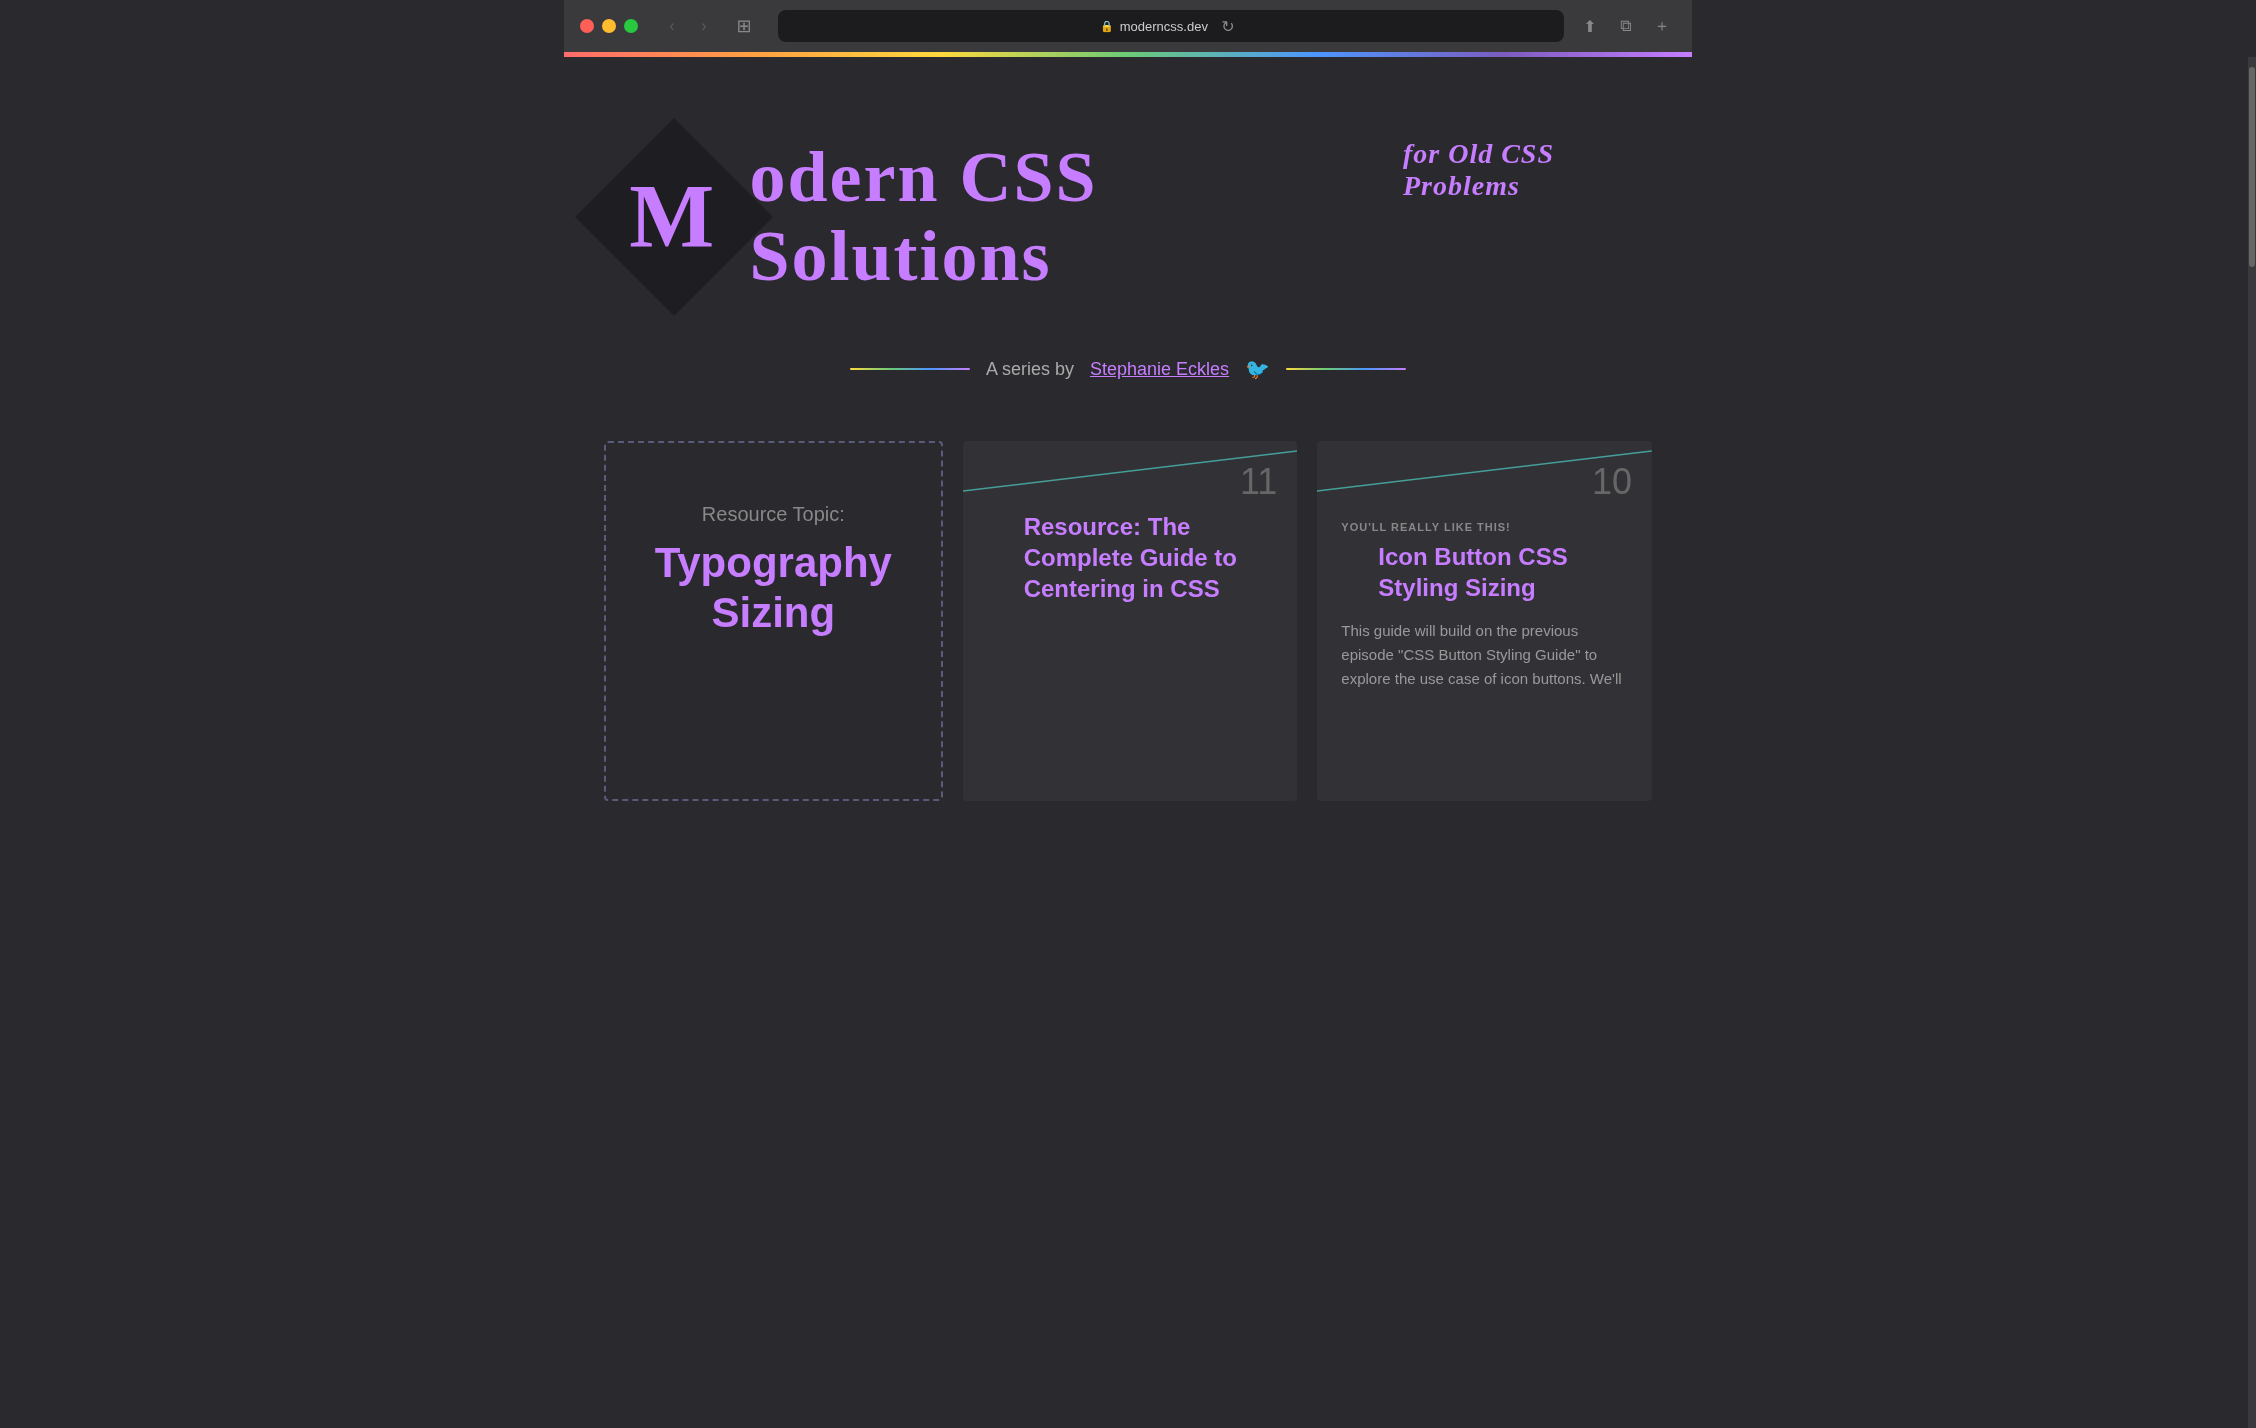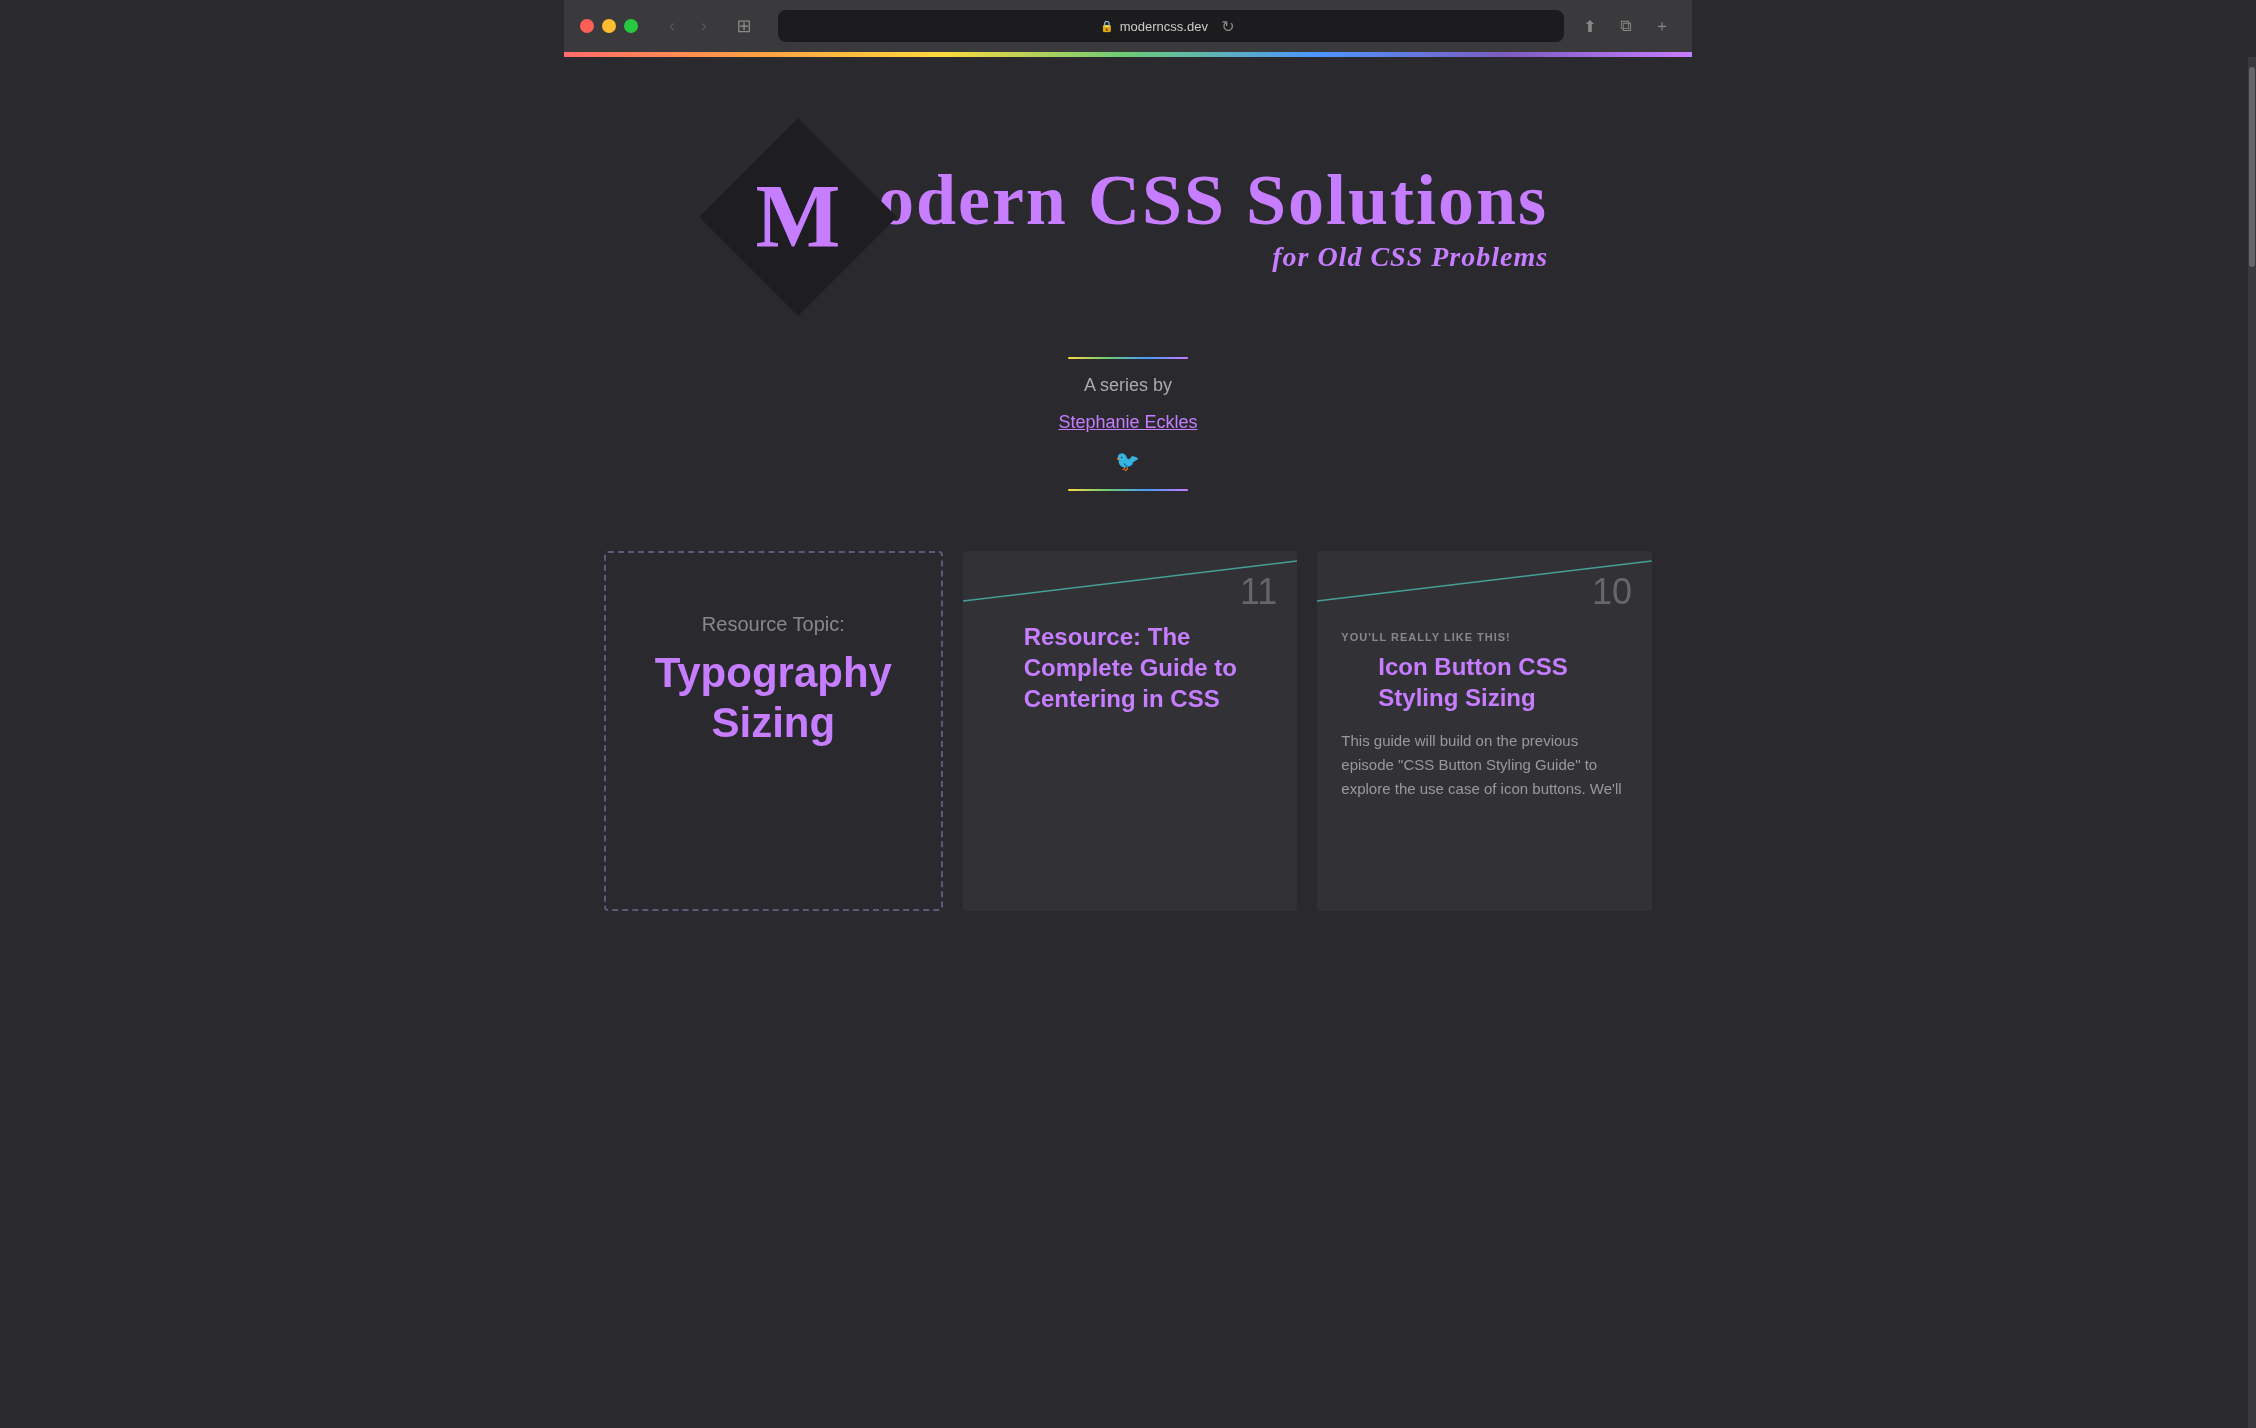--- a/index.html
+++ b/index.html
@@ -175,22 +175,21 @@
       font-size: 90px;
       font-weight: 900;
       color: #c77dff;
       font-family: Georgia, serif;
       z-index: 10;
       line-height: 1;
     }
 
     .title-text {
       display: flex;
-      flex-direction: column;
-      text-align: right;
+      flex-direction: row;
     }
 
     .title-main {
       font-size: 72px;
       font-weight: 700;
       color: #c77dff;
       letter-spacing: 2px;
       line-height: 1.1;
       font-family: Georgia, serif;
     }
@@ -204,21 +203,20 @@
       font-family: Georgia, serif;
     }
 
     
     .author-line {
       display: flex;
       align-items: center;
       gap: 16px;
       color: #aaa;
       font-size: 18px;
-      flex-direction: column;
     }
 
     .author-line-decoration {
       width: 120px;
       height: 2px;
       background: linear-gradient(to right, #ffd93d, #6bcb77, #4d96ff, #c77dff);
       border-radius: 2px;
     }
 
     .author-name {

